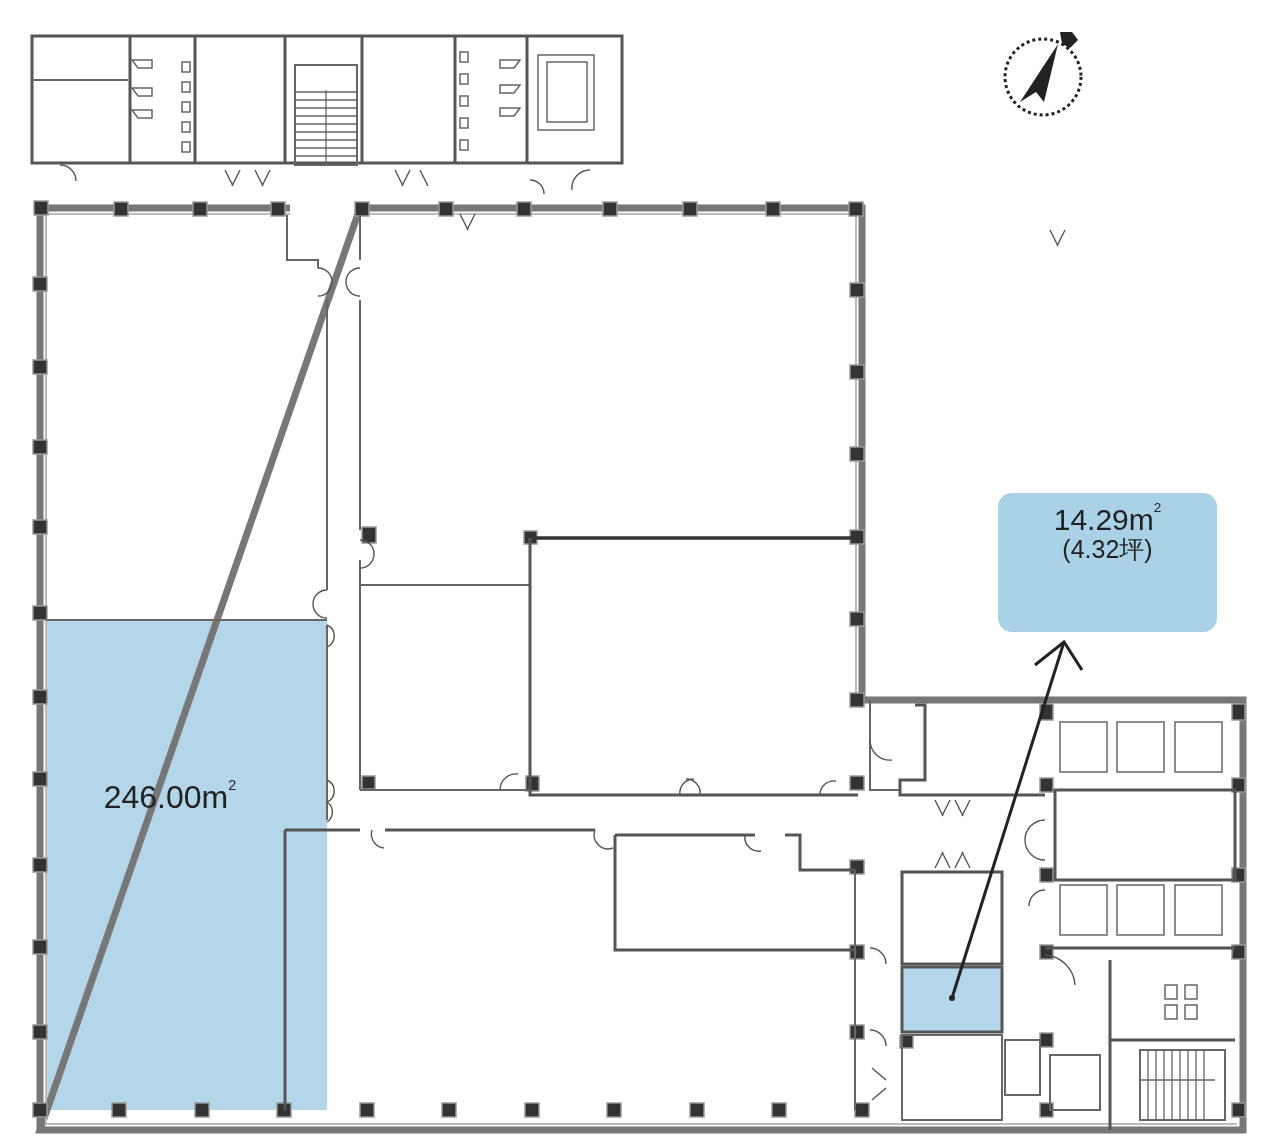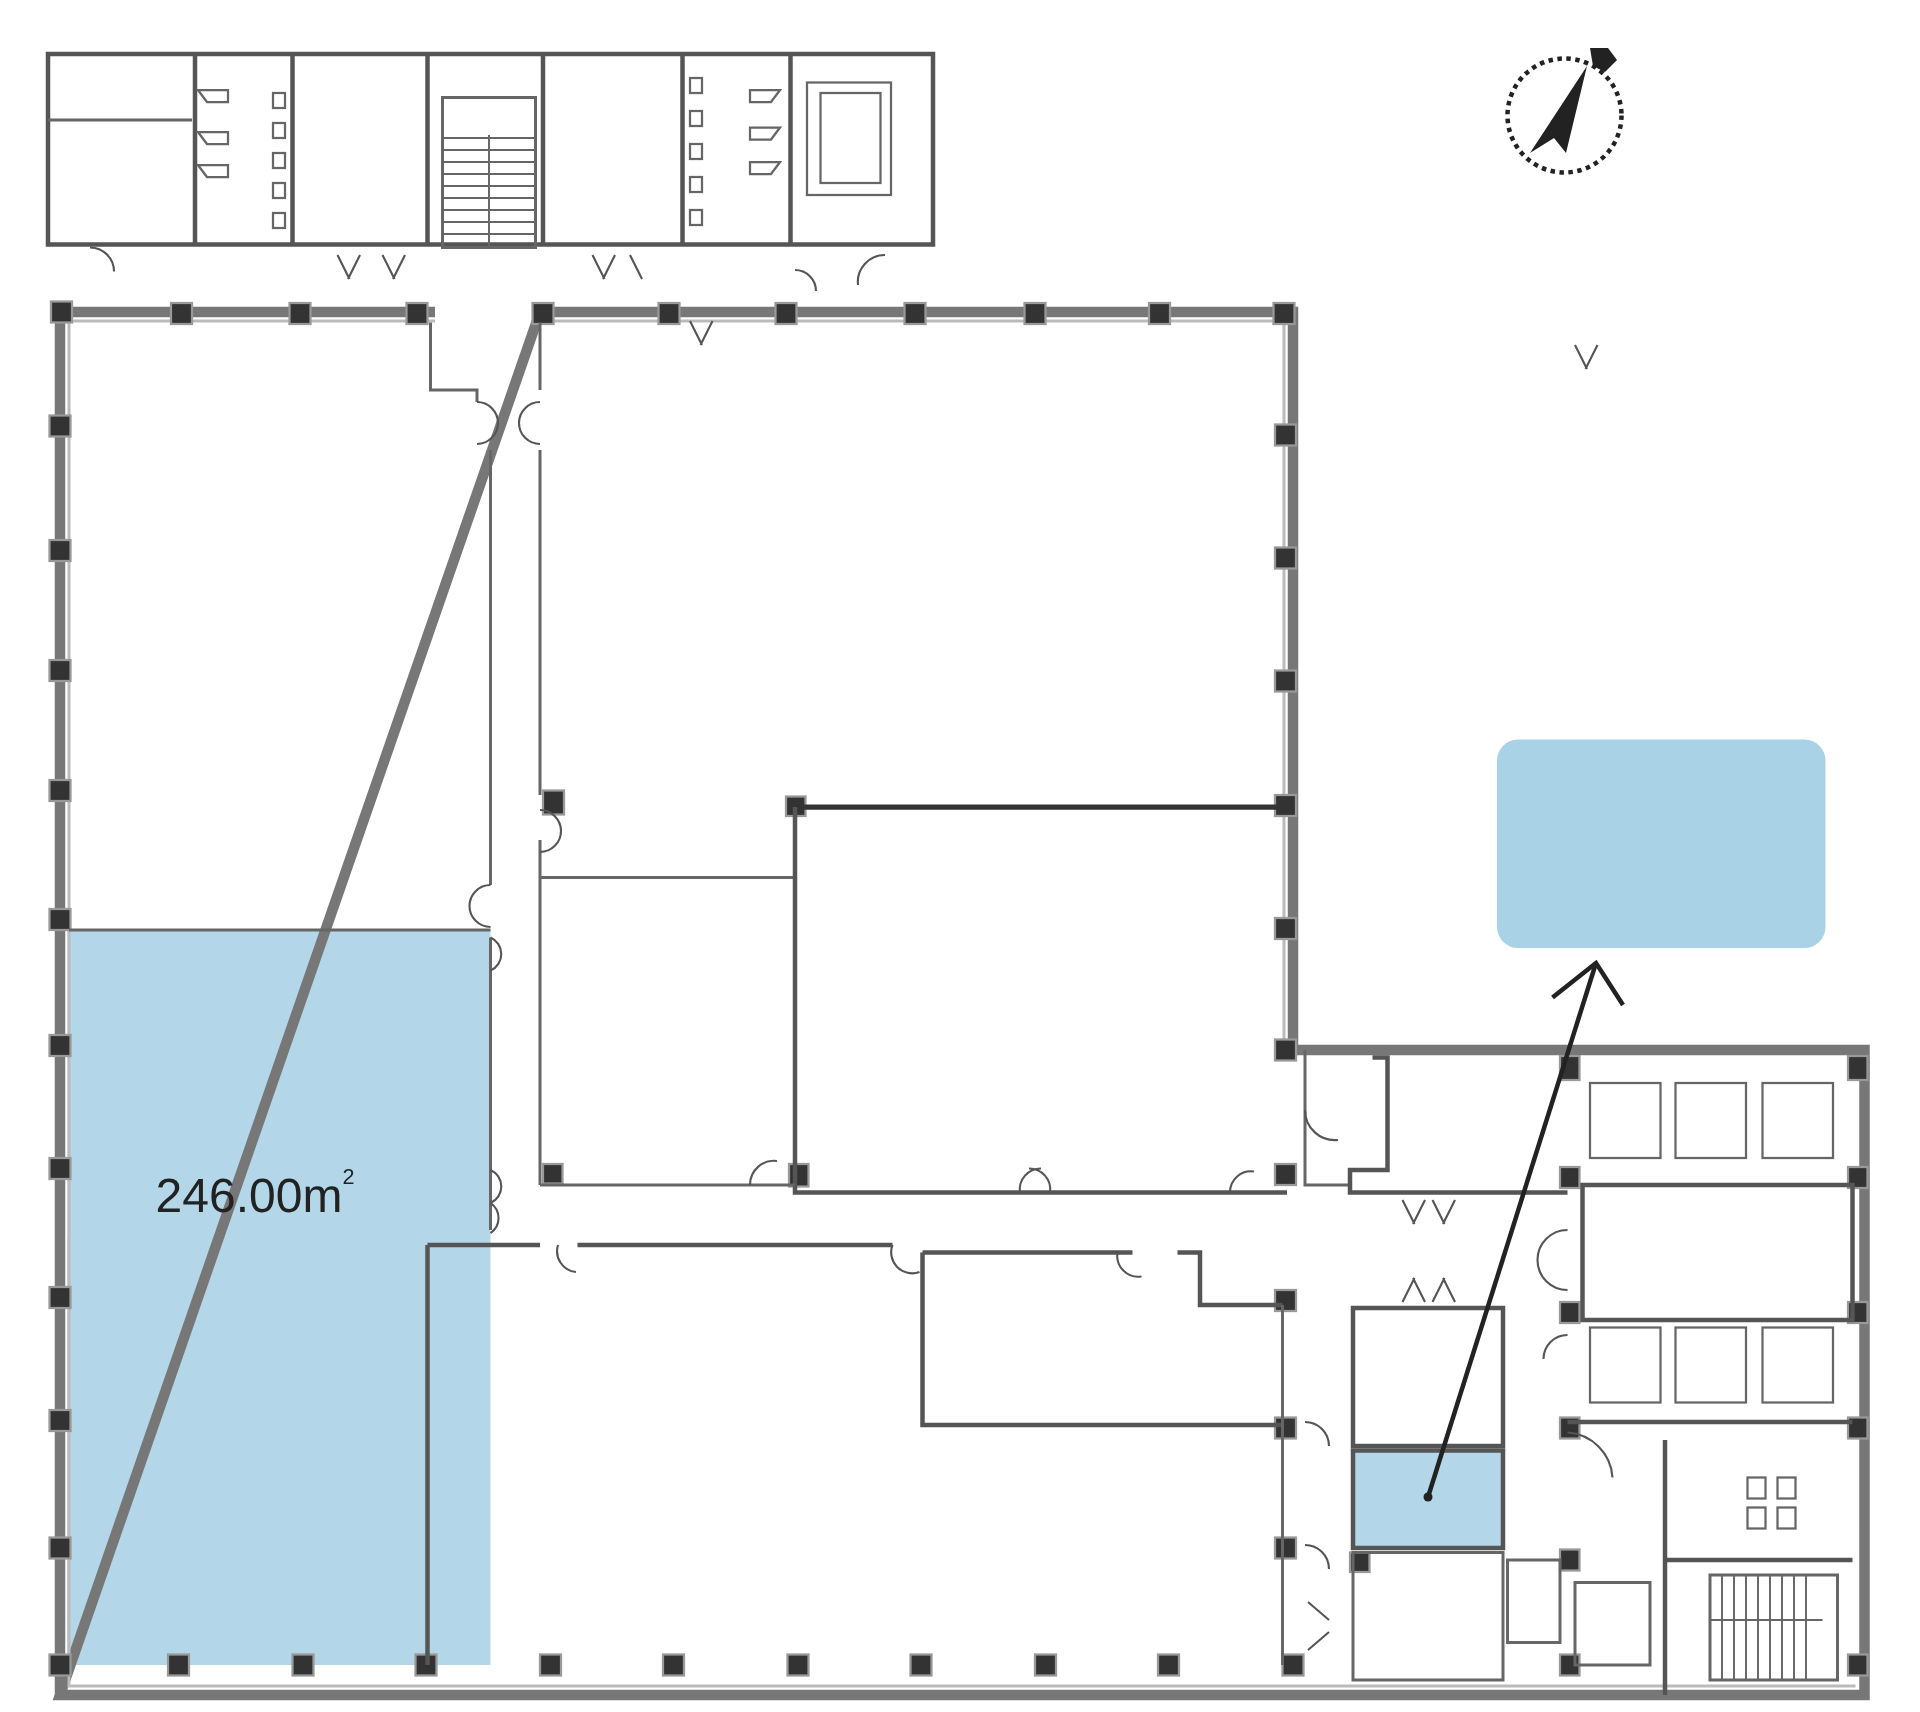--- a/index.html
+++ b/index.html
@@ -263,14 +263,16 @@
   <path d="M60 22 L46 80 L38 70 L22 80 Z" fill="#222"></path>
   <path d="M62 10 L74 10 L80 18 L72 26 L64 22 Z" fill="#222"></path>
 </svg>
 
 <div class="label" id="office-label">
   <div class="area"><span>246.00m</span><sup>2</sup></div>
 </div>
 
 <div id="storage-callout">
   <div class="label">
+    <div class="area"><span>14.29m</span><sup>2</sup></div>
+    <div class="tsubo">(4.32坪)</div>
   </div>
 </div>
 
 </body></html>

